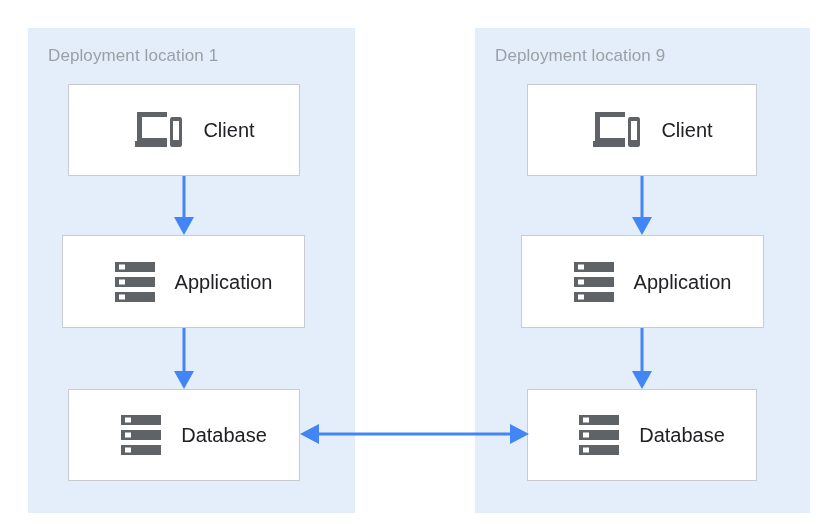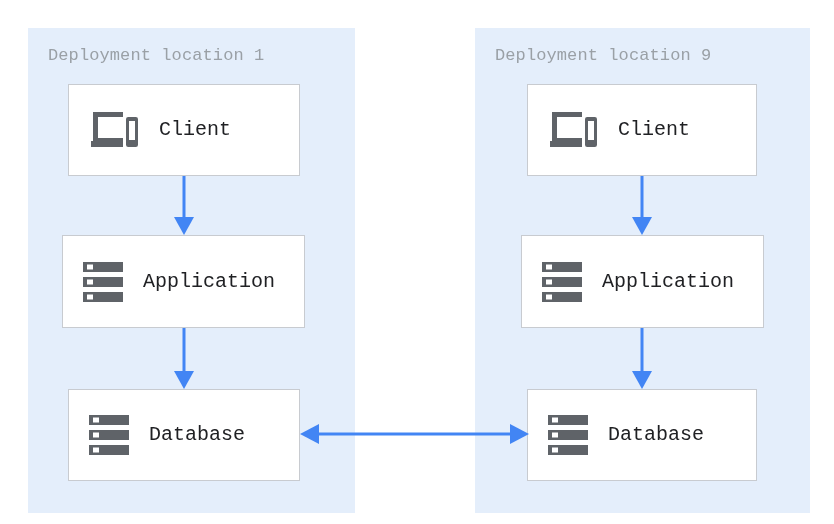--- a/index.html
+++ b/index.html
@@ -12,21 +12,20 @@
     height: 524px;
     background: #ffffff;
     font-family: "Liberation Sans", sans-serif;
     overflow: hidden;
   }
   #canvas {
     position: relative;
     width: 834px;
     height: 524px;
     background: #ffffff;
-    font-family: Liberation Mono, monospace;
   }
 
   
   .zone {
     position: absolute;
     top: 28px;
     height: 485px;
     background: #e4eefb;
     box-sizing: border-box;
   }
@@ -46,21 +45,21 @@
 
   
   .node {
     position: absolute;
     background: #ffffff;
     border: 1px solid #c8cbd0;
     box-sizing: border-box;
     display: flex;
     flex-direction: row;
     align-items: center;
-    justify-content: flex-start;
+    justify-content: center;
     padding-left: 20px;
   }
   .node-label {
     font-size: 20px;
     line-height: 24px;
     color: #202124;
     white-space: nowrap;
     margin-left: 20px;
   }
 

